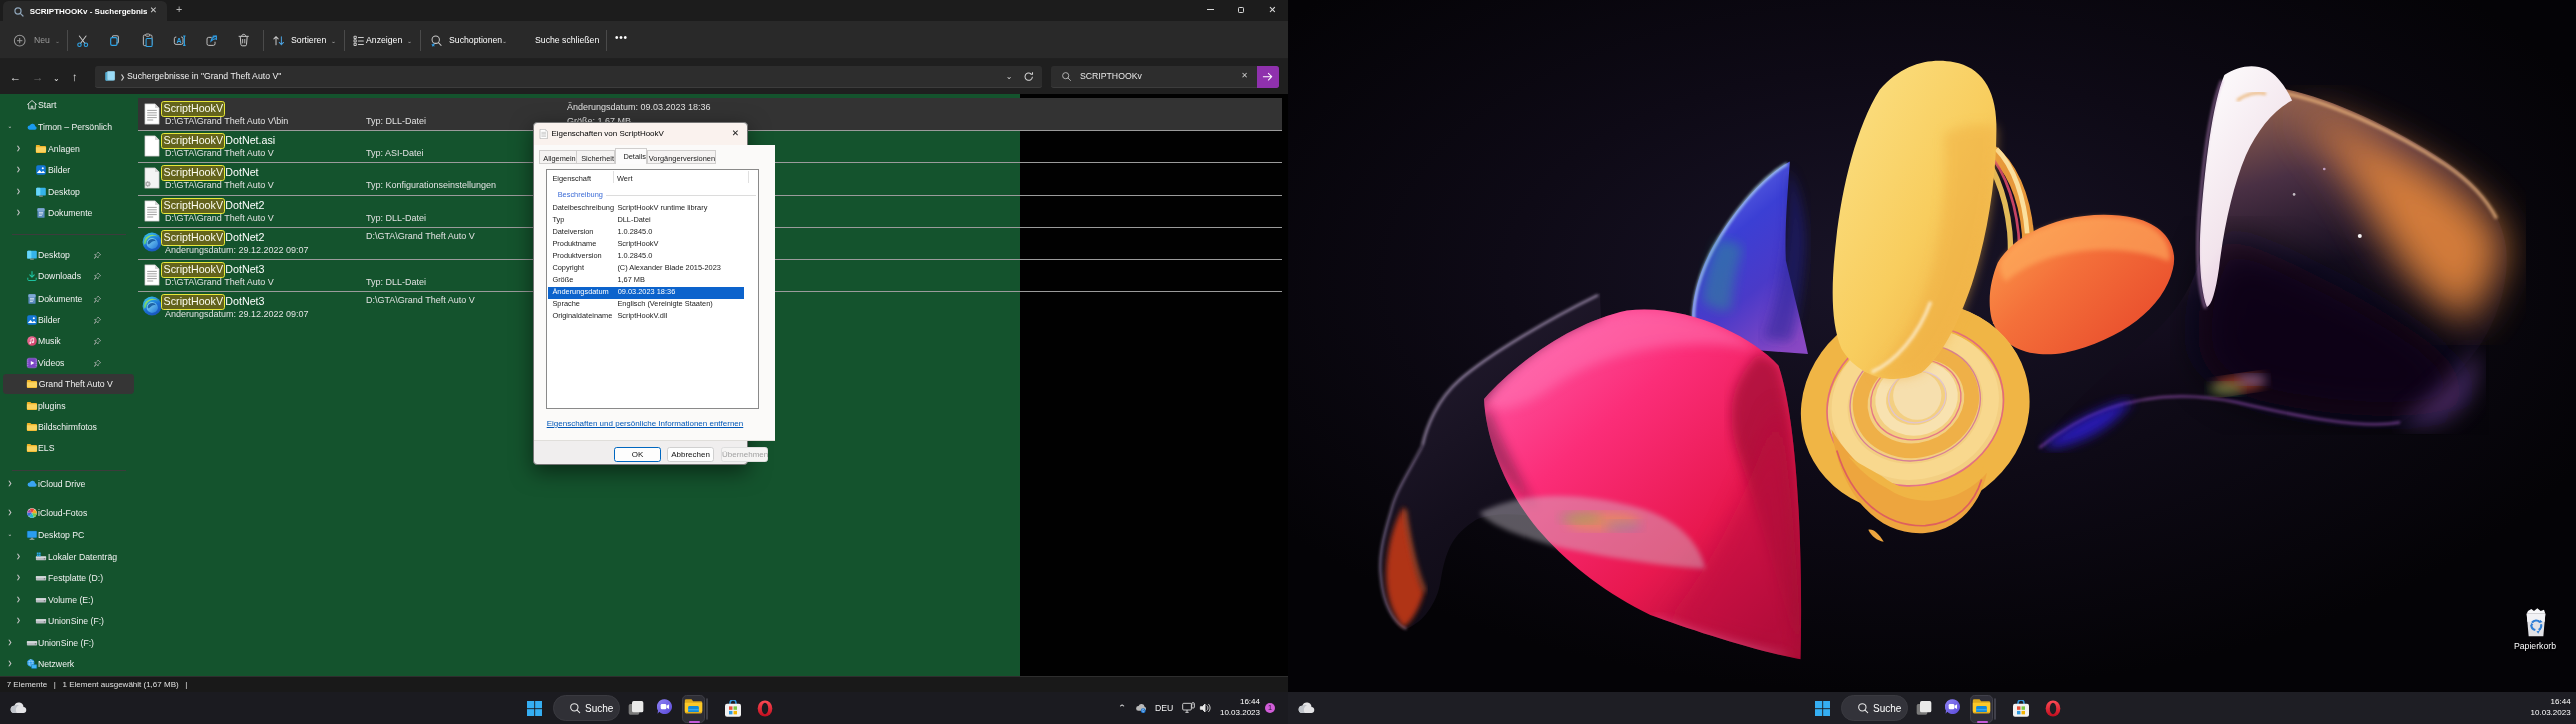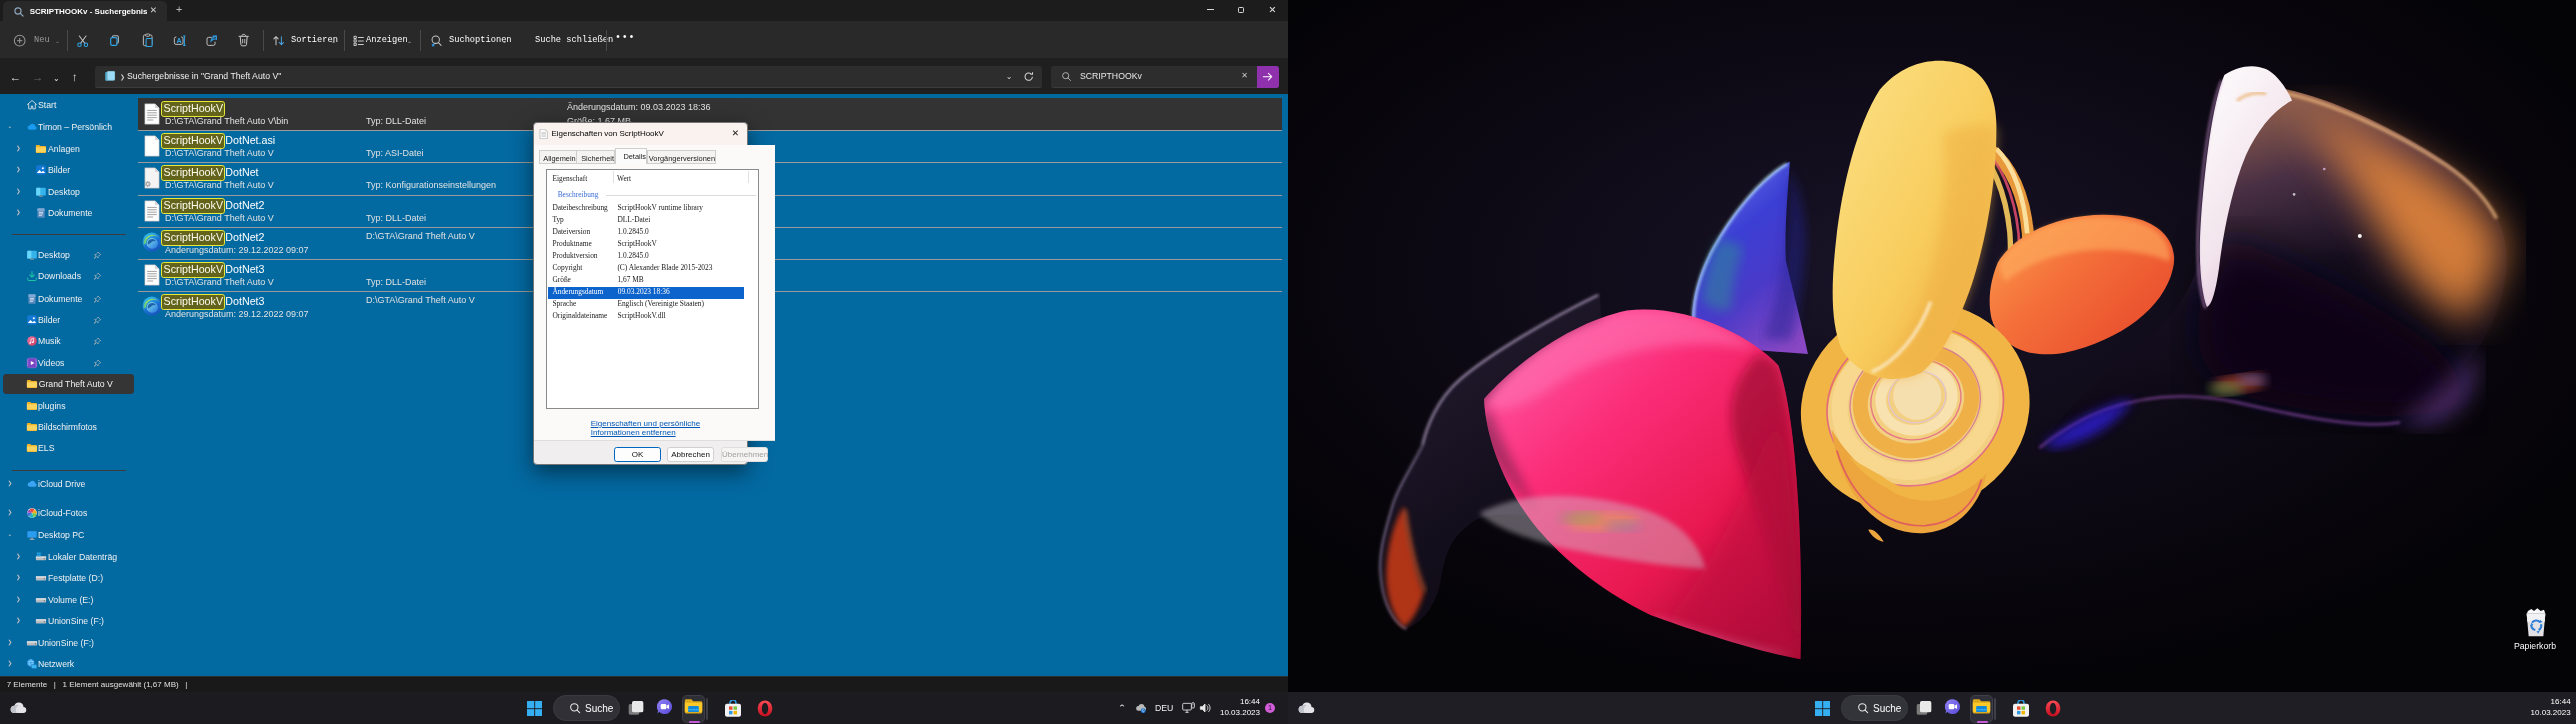--- a/index.html
+++ b/index.html
@@ -3,36 +3,36 @@
 <meta charset="utf-8">
 <style>
   * { margin:0; padding:0; box-sizing:border-box; }
   html,body { width:2576px; height:725px; background:#000; overflow:hidden;
     font-family:"Liberation Sans", sans-serif; }
   .abs { position:absolute; }
   #stage { position:relative; width:2576px; height:725px; background:#000; }
 
   
   #mon1 { position:absolute; left:0; top:0; width:1288px; height:725px; background:#010101; }
-  #win { position:absolute; left:0; top:0; width:1288px; height:692px; background:#0369a1; }
+  #win { position:absolute; left:0; top:0; width:1020px; height:692px; background:#14532d; }
 
   #tabbar { position:absolute; left:0; top:0; width:1288px; height:21px; background:#1c1c1c; }
   #tab { position:absolute; left:2.7px; top:1.3px; width:164px; height:19.5px; background:#292929;
     border-radius:5.4px 5.4px 0 0; }
   #tab .ttl { position:absolute; left:27px; top:5.4px; font-size:8px; font-weight:600; color:#fff; width:117px;
     white-space:nowrap; overflow:hidden; }
   #tab .tclose { position:absolute; left:144px; top:4px; font-size:8.7px; color:#ccc; }
   #newtab { position:absolute; left:176px; top:3.4px; font-size:10.7px; color:#bbb; }
   .wbtns { position:absolute; top:0; right:0; height:20px; display:flex; }
   .wbtn { position:relative; width:31px; height:20px; color:#d0d0d0; font-size:8.7px; text-align:center; line-height:19px; }
 
   #toolbar { position:absolute; left:0; top:21px; width:1288px; height:38px; background:#292929;
     border-bottom:0.7px solid #202020; }
   .tsep { position:absolute; top:8.7px; width:0.7px; height:21.5px; background:#4a4a4a; }
-  .tlabel { position:absolute; top:14px; font-size:8.7px; color:#fff;font-family:Liberation Mono, monospace; }
+  .tlabel { position:absolute; top:14px; font-size:8.7px; color:#fff; }
   .tchev { position:absolute; top:16px; font-size:6px; color:#cfcfcf; transform:scaleY(0.8); }
 
   #addrrow { position:absolute; left:0; top:59px; width:1288px; height:35px; background:#1f1f1f; }
   .navarr { position:absolute; top:12px; color:#e8e8e8; font-size:11.4px; }
   #addrfield { position:absolute; left:95px; top:6.7px; width:947px; height:22px; background:#2d2d2d;
     border-radius:2.7px; border-bottom:0.7px solid #3c3c3c; }
   #addrfield .txt { position:absolute; left:32px; top:5.4px; font-size:8.7px; color:#f0f0f0; }
   #searchfield { position:absolute; left:1051px; top:6.7px; width:228px; height:22px; background:#2d2d2d;
     border-radius:2.7px; border-bottom:0.7px solid #3c3c3c; }
   #searchfield .txt { position:absolute; left:29px; top:5.4px; font-size:8.7px; color:#e8e8e8; }
@@ -68,22 +68,22 @@
     border-top:0.7px solid #2e2e2e; font-size:8px; color:#e0e0e0; }
 
   
   #dlg { position:absolute; left:533px; top:122px; width:215px; height:343px; background:#f0eeee;
     border-radius:4px; box-shadow:0 6.7px 21.5px rgba(0,0,0,0.5); border:0.7px solid #757575; font-size:7.4px; color:#1a1a1a;}
   #dlg .titlebar { position:absolute; left:0; top:0; width:100%; height:21.5px; background:#faf2ee; border-radius:5.4px 5.4px 0 0; }
   #dlg .titlebar .t { position:absolute; left:17.4px; top:6px; font-size:8px; color:#000; }
   #dlg .dtab { position:absolute; top:27px; height:14px; background:#f5f3f2; border:0.7px solid #d0cecd;
     font-size:7.4px; text-align:right; padding-top:2.7px; }
   #dlg .dtab.active { background:#fcfbfb; height:16px; top:25px; border-bottom:none; z-index:3; }
-  #dlg .grid { position:absolute; left:5.4px; top:4px; width:213px; height:241px; background:#fff; border:0.7px solid #888;font-family:Liberation Serif, serif; }
-  #dlg .link { position:absolute; left:12.7px; top:296px; font-size:8px; color:#0057b8; text-decoration:underline;margin-left:44px; }
+  #dlg .grid { position:absolute; left:5.4px; top:4px; width:213px; height:241px; background:#fff; border:0.7px solid #888; }
+  #dlg .link { position:absolute; left:12.7px; top:296px; font-size:8px; color:#0057b8; text-decoration:underline; }
   .dbtn { position:absolute; top:324px; width:47px; height:14.8px; background:#fdfdfd; border:0.7px solid #d0d0d0;
     border-radius:2.7px; font-size:8px; text-align:center; line-height:13.4px; color:#111; }
 
   
   #mon2 { position:absolute; left:1288px; top:0; width:1288px; height:725px; background:#050507; overflow:hidden; }
 
   
   .taskbar { position:absolute; left:0; top:692px; width:1288px; height:32px; background:#1b1b20; }
   .pill { position:absolute; left:553px; top:3.4px; width:67px; height:25.5px; background:#303036;
     border:0.7px solid #3a3a40; border-radius:12.7px; color:#fff; font-size:10px; }

